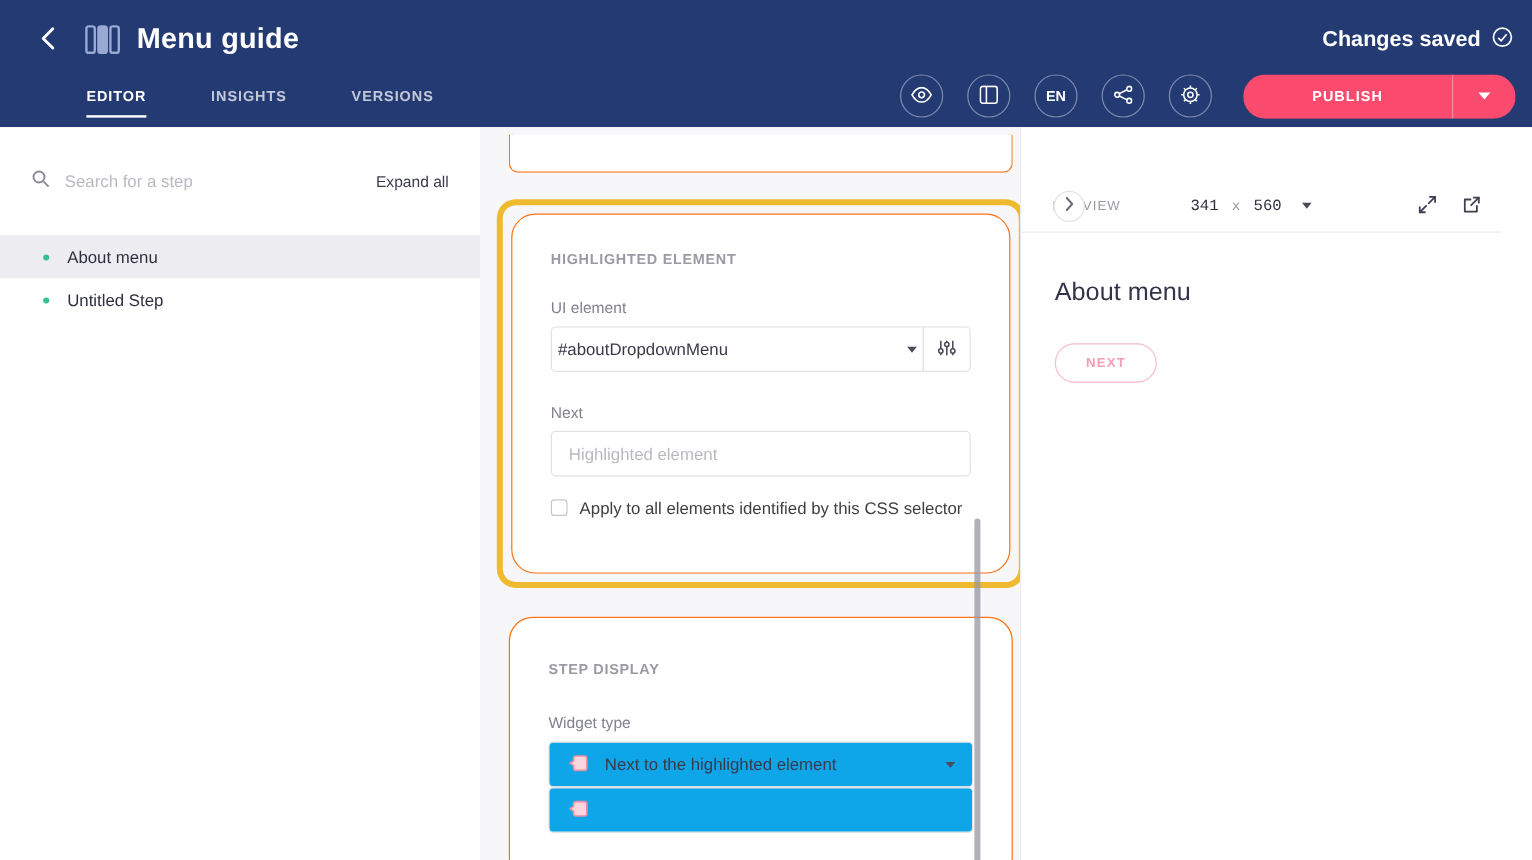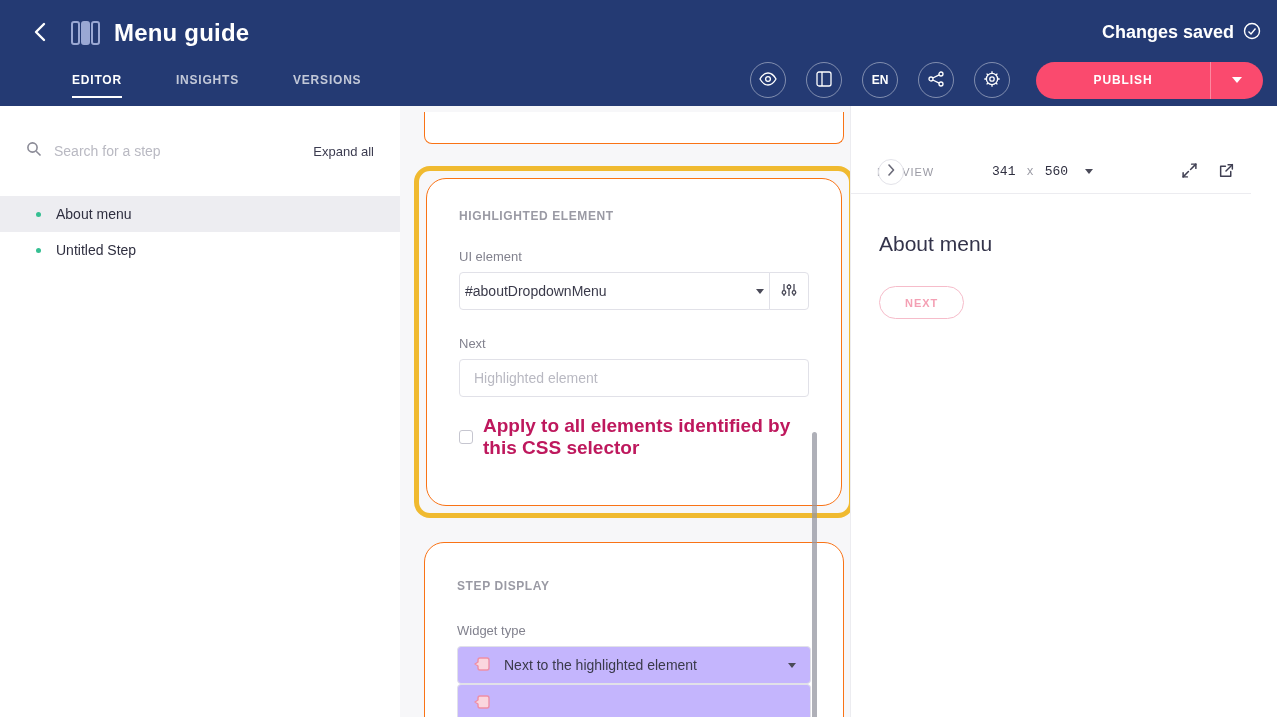--- a/index.html
+++ b/index.html
@@ -51,23 +51,23 @@
   .field-label { font-size:13px; color:#82828e; margin:26px 0 8px; }
   .select-group { display:flex; }
   .select-box { flex:1; display:flex; align-items:center; height:38px; border:1px solid #e1e1e8; border-radius:4px 0 0 4px; padding:0 5px; font-size:14px; color:#3a3a4a; background:#fff; cursor:pointer; }
   .select-box .caret-down { margin-left:auto; }
   .caret-down { width:0; height:0; border-left:4px solid transparent; border-right:4px solid transparent; border-top:5px solid #4a4a58; }
   .tune-btn { width:40px; height:38px; border:1px solid #e1e1e8; border-left:1px solid #e1e1e8; margin-left:-1px; border-radius:0 4px 4px 0; background:#fff; display:flex; align-items:center; justify-content:center; cursor:pointer; }
   .text-input { width:100%; height:38px; border:1px solid #e1e1e8; border-radius:4px; padding:0 14px; font-size:14px; color:#3a3a4a; outline:none; font-family:inherit; }
   .text-input::placeholder { color:#b9b9c2; }
   .checkbox-row { display:flex; align-items:center; gap:10px; margin-top:18px; cursor:pointer; }
   .checkbox { width:14px; height:14px; border:1px solid #c6c6d0; border-radius:3px; background:#fff; flex:0 0 14px; }
-  .checkbox-label { font-size:19px; color:#be185d;font-weight:bold; }
+  .checkbox-label { font-size:14px; color:#404040; }
   .step-display-card { margin-top:24px; padding:36px 32px 40px; }
-  .select-full { display:flex; align-items:center; height:38px; border:1px solid #e1e1e8; border-radius:4px; padding:0 14px; font-size:14px; color:#3a3a4a; background:#c4b5fd; cursor:pointer; gap:12px; }
+  .select-full { display:flex; align-items:center; height:38px; border:1px solid #e1e1e8; border-radius:4px; padding:0 14px; font-size:14px; color:#3a3a4a; background:#0ea5e9; cursor:pointer; gap:12px; }
   .select-full .caret-down { margin-left:auto; }
   .field-label-sd { margin-top:30px; }
   .main-scrollbar { position:absolute; width:5px; border-radius:3px; background:#9496a0; right:33px; top:326px; height:300px; opacity:0.75; }
   .collapse-btn { position:absolute; left:878px; top:53px; width:26px; height:26px; border-radius:50%; background:#fff; border:1px solid #e3e3e9; color:#6a6a78; display:flex; align-items:center; justify-content:center; font-size:14px; cursor:pointer; z-index:5; padding-bottom:2px; }
 
   
   .preview-panel { flex:1; background:#fff; border-left:1px solid #ececf0; display:flex; flex-direction:column; padding-top:44px; }
   .preview-header { display:flex; align-items:center; height:44px; padding-left:26px; margin-right:26px; border-bottom:1px solid #ececf0; }
   .preview-title { font-size:11px; letter-spacing:0.9px; color:#9a9aa4; }
   .size-select { display:flex; align-items:center; gap:11px; margin-left:58px; font-size:13px; color:#2f2f40; cursor:pointer;font-family:Liberation Mono, monospace; }

